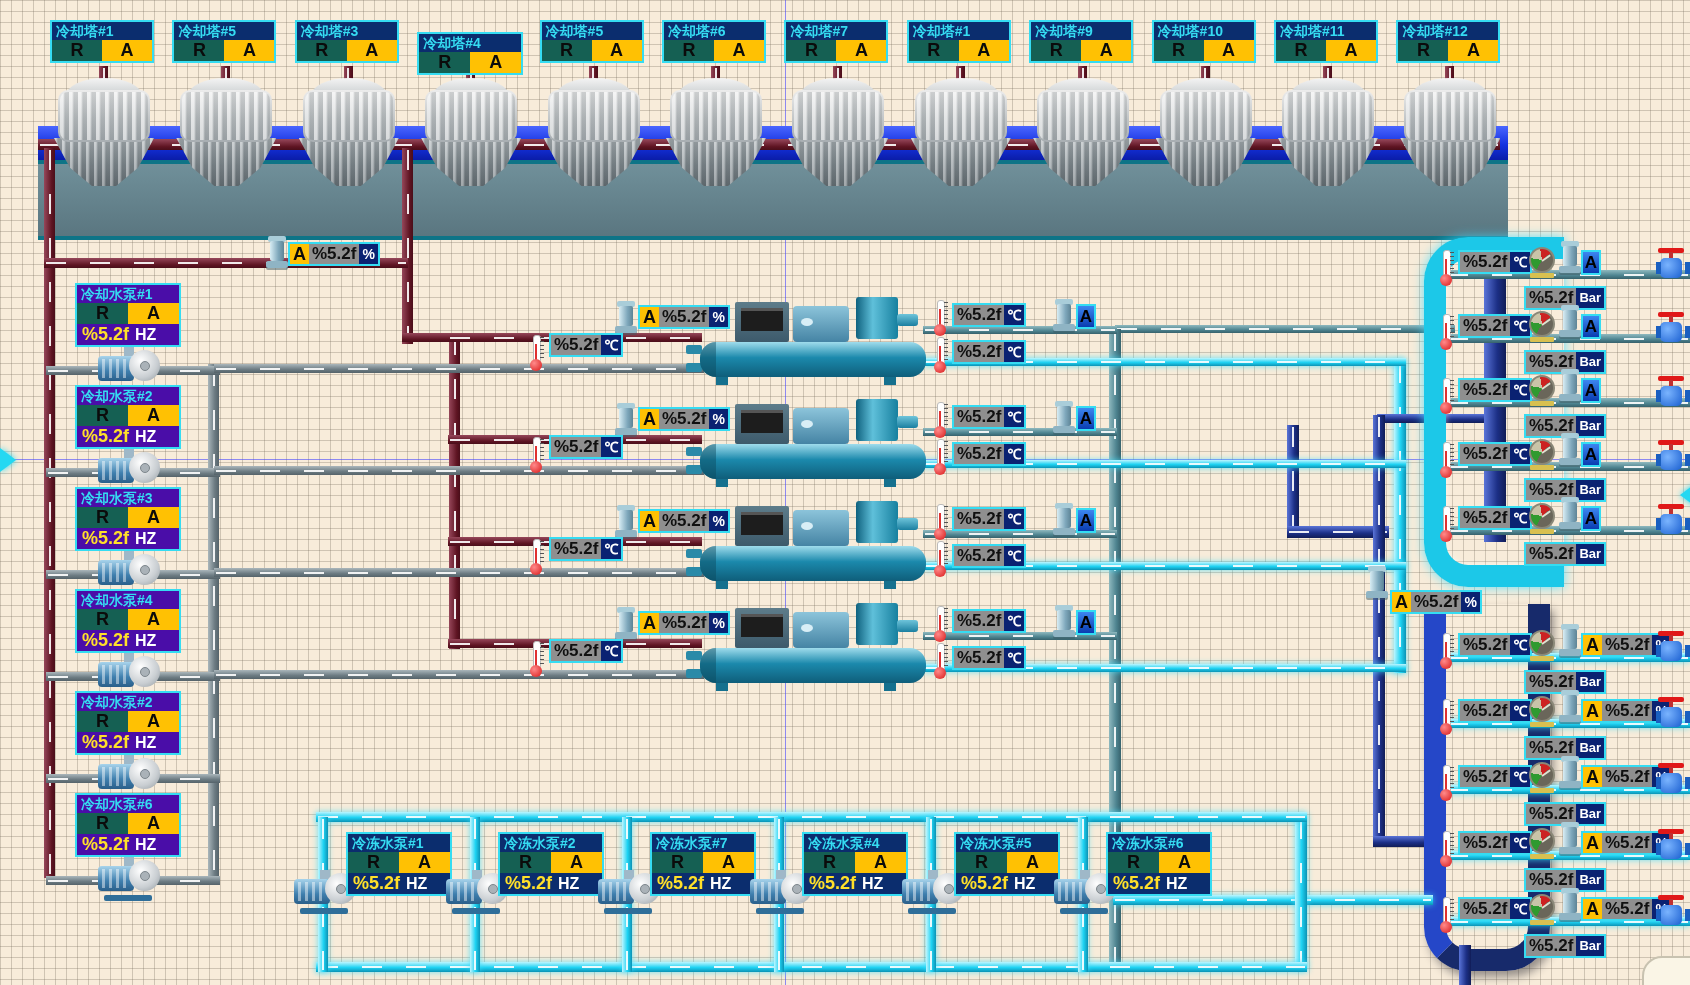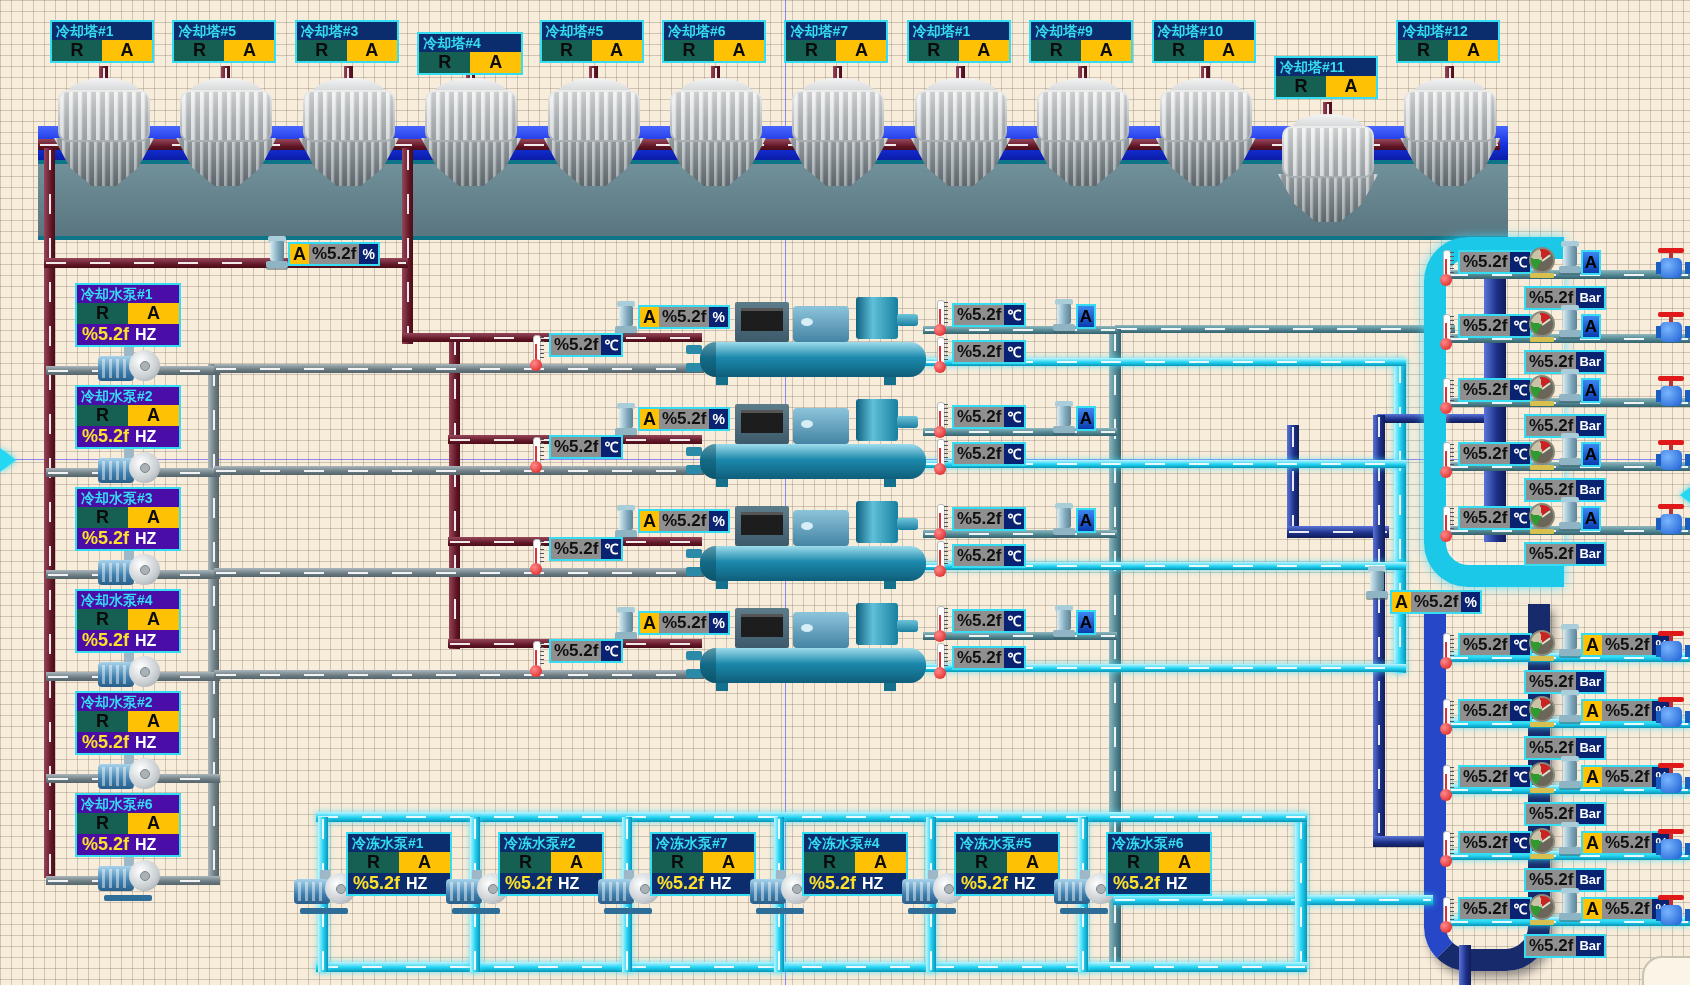--- a/index.html
+++ b/index.html
@@ -317,21 +317,21 @@
         <div class="shell"></div>
       </div>
       <div class="plabel" style="left:0;top:0;width:104px">
         <div class="ttl">冷却塔#10</div>
         <div class="ra">
           <div class="r">R</div>
           <div class="a">A</div>
         </div>
       </div>
     </div>
-    <div class="tower-item" style="left: 1274px; top: 20px; margin-top: 36px;">
+    <div class="tower-item" style="left: 1274px; top: 20px;">
       <div class="tower">
         <div class="riser"></div>
         <div class="skirt"></div>
         <div class="dome"></div>
         <div class="shell"></div>
       </div>
       <div class="plabel" style="left:0;top:0;width:104px">
         <div class="ttl">冷却塔#11</div>
         <div class="ra">
           <div class="r">R</div>

